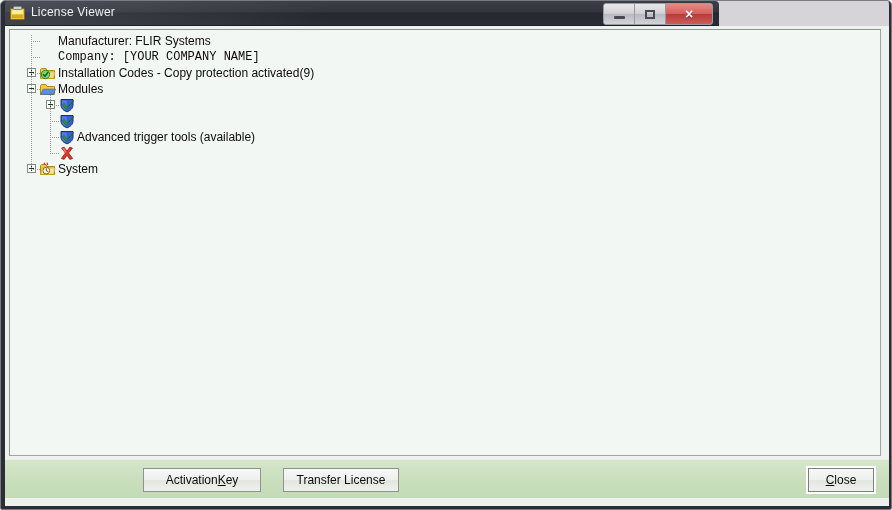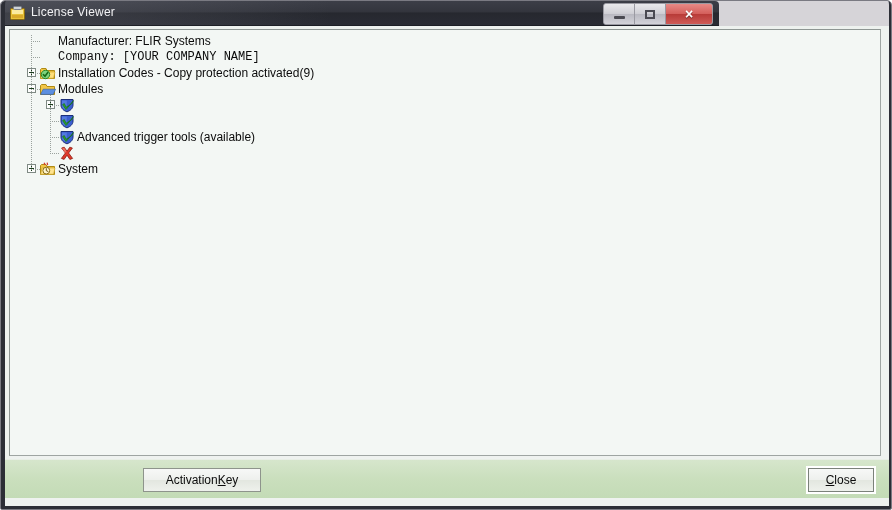--- a/index.html
+++ b/index.html
@@ -354,20 +354,23 @@
           <div class="dots-h" style="left: 40px; top: 123px; width: 9px;"></div>
         </div>
     </div>
 
     <div class="footer">
       <div class="btn" id="btn-activation">
         <span>Activation </span>
           <span class="u">K</span>
           <span>ey</span>
       </div>
+      <div class="btn" id="btn-transfer">
+        <span>Transfer License</span>
+      </div>
       <div class="btn default" id="btn-close">
         <span class="u">C</span>
           <span>lose</span>
       </div>
     </div>
 
     <div class="bottomstrip"></div>
   </div>
 
   <div class="frame-outer"></div>

